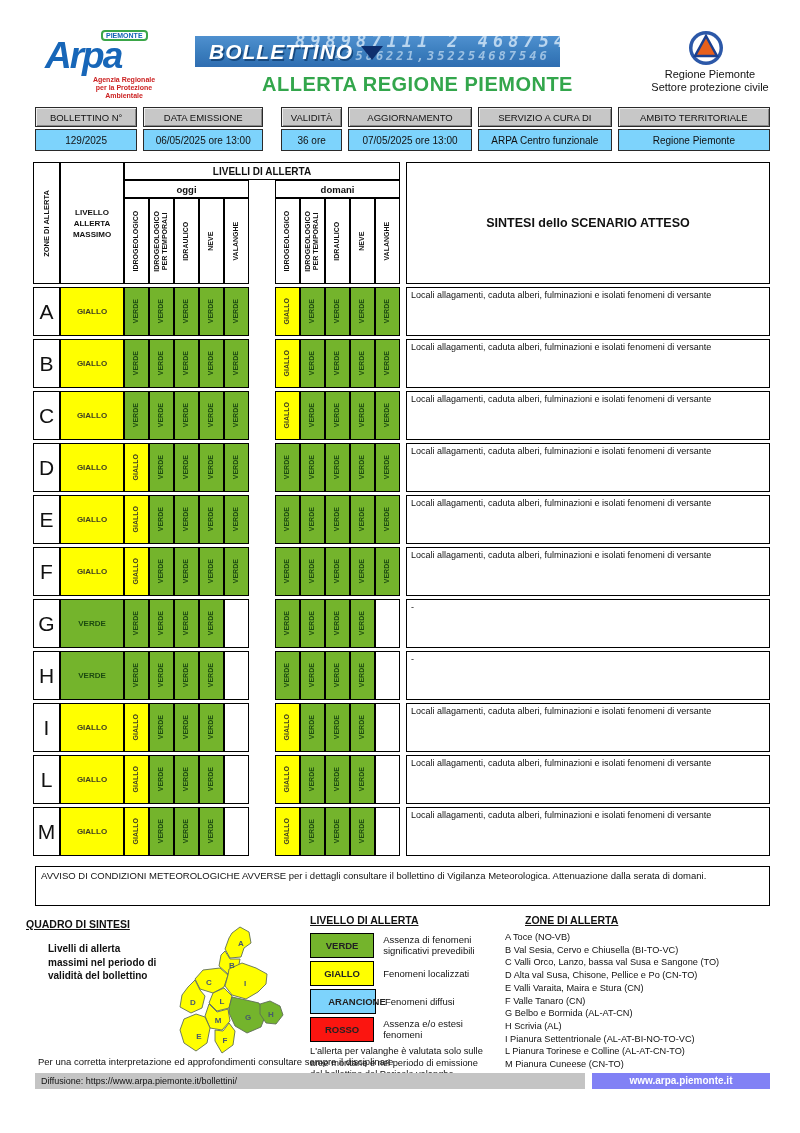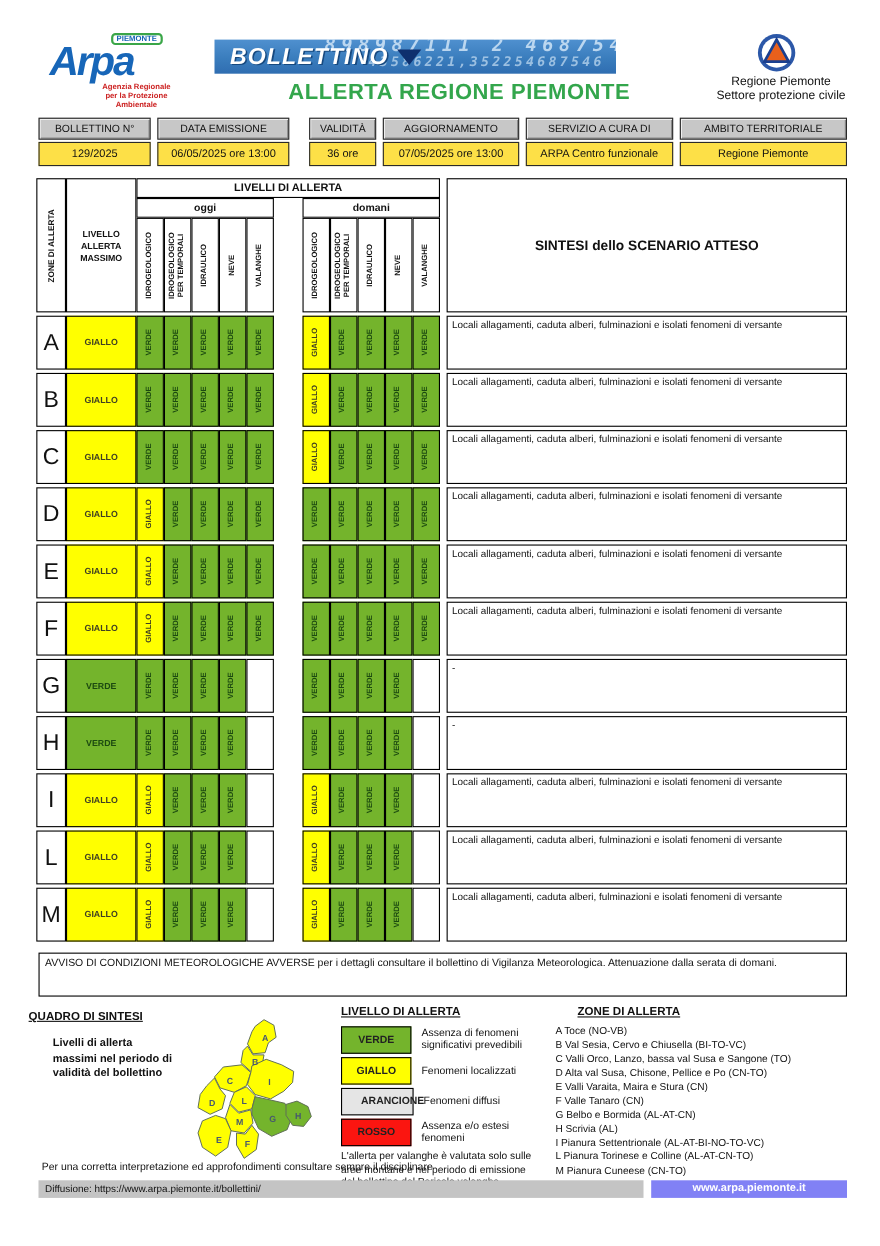--- a/index.html
+++ b/index.html
@@ -29,21 +29,21 @@
           font-size:20px;font-weight:bold;color:#33a64c;letter-spacing:0.5px;}
   #pc-logo{position:absolute;left:688px;top:30px;width:36px;height:36px;}
   #org-text{position:absolute;left:630px;top:68px;width:160px;text-align:center;font-size:11px;line-height:13px;}
 
   
   #info-bar{position:absolute;left:35px;top:107px;width:735px;display:flex;gap:6px;}
   .info-col{display:flex;flex-direction:column;gap:2px;}
   .info-head{height:18px;background:#c7c7c7;border:1px solid #2a2a2a;
              box-shadow:inset 1px 1px 0 #efefef,inset -1px -1px 0 #8a8a8a;
              display:flex;align-items:center;justify-content:center;font-size:9.5px;}
-  .info-val{height:20px;border:1.5px solid #2a2a2a;background:#fde047;display:flex;align-items:center;justify-content:center;font-size:10px;}
+  .info-val{height:20px;border:1.5px solid #2a2a2a;background:#7dd3fc;display:flex;align-items:center;justify-content:center;font-size:10px;}
 
   
   #alert-table{position:absolute;left:33px;top:162px;width:737px;height:700px;}
   #alert-table .hbox{position:absolute;border:1.5px solid #000;box-sizing:border-box;background:#fff;
                      display:flex;align-items:center;justify-content:center;text-align:center;}
   .vtext{white-space:pre;transform:rotate(-90deg);text-align:center;line-height:1.2;flex:0 0 auto;}
   #hz{left:0;top:0;width:27px;height:122px;}
   #hz .vtext{font-size:7.5px;font-weight:bold;}
   #hm{left:27px;top:0;width:64px;height:122px;font-size:8px;font-weight:bold;line-height:11px;padding:0 4px;}
   #hliv{left:91px;top:0;width:276px;height:18px;font-size:10px;font-weight:bold;}
@@ -643,21 +643,21 @@
           </div>
           <div class="lg-desc">Assenza di fenomeni significativi prevedibili</div>
         </div>
         <div class="lg-row">
           <div class="lg-swatch" style="background: rgb(255, 255, 0);">
             <span>GIALLO</span>
           </div>
           <div class="lg-desc">Fenomeni localizzati</div>
         </div>
         <div class="lg-row">
-          <div class="lg-swatch" style="background: #e5e5e5; padding-left: 28px;">
+          <div class="lg-swatch" style="background: #7dd3fc; padding-left: 28px;">
             <span>ARANCIONE</span>
           </div>
           <div class="lg-desc">Fenomeni diffusi</div>
         </div>
         <div class="lg-row">
           <div class="lg-swatch" style="background: rgb(251, 21, 16);">
             <span>ROSSO</span>
           </div>
           <div class="lg-desc">Assenza e/o estesi fenomeni</div>
         </div>

